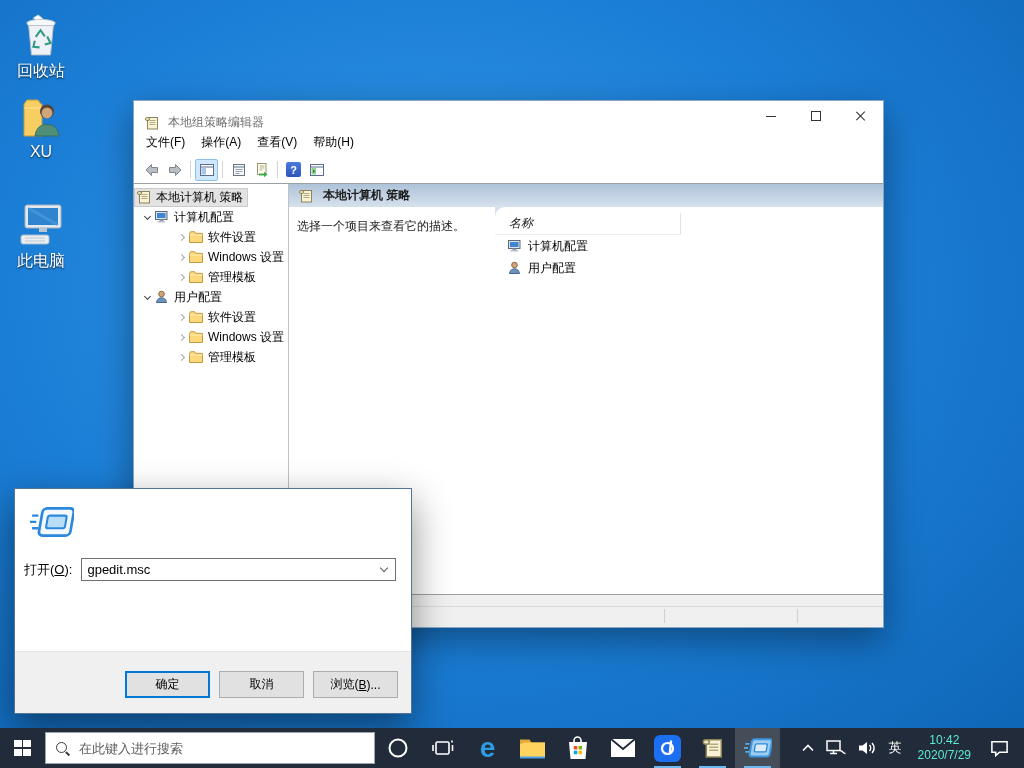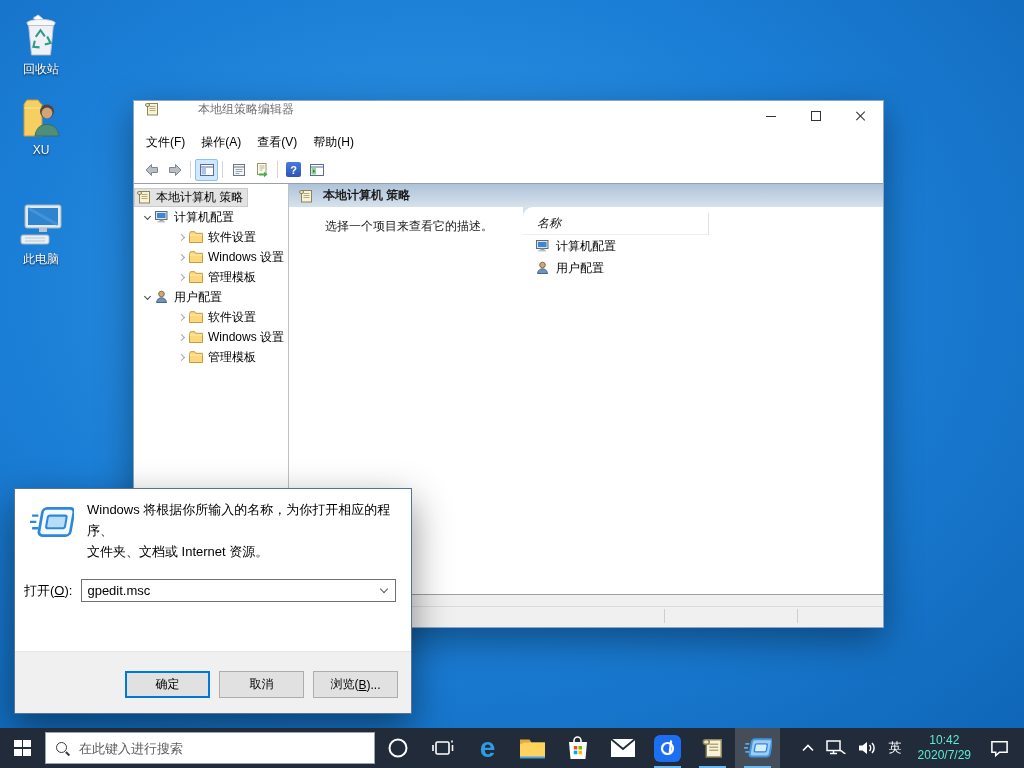--- a/index.html
+++ b/index.html
@@ -5,25 +5,25 @@
   * { box-sizing: border-box; margin: 0; padding: 0; }
   html,body { width:1024px; height:768px; }
   .desktop {
     position: relative; width: 1024px; height: 768px; overflow: hidden;
     font-family: "Liberation Sans", sans-serif;
     background: radial-gradient(ellipse 950px 720px at 42% 38%, #3399e8 0%, #1b7ed6 45%, #0c5fae 100%);
   }
   
   .dicon { position:absolute; width:78px; text-align:center; color:#fff; cursor:default; }
   .dicon .art { height:48px; display:flex; align-items:flex-end; justify-content:center; }
-  .dicon .lbl { font-size:12px; margin-top:3px; text-shadow:0 1px 2px rgba(0,0,0,.8); }
+  .dicon .lbl { font-size:16px; margin-top:3px; text-shadow:0 1px 2px rgba(0,0,0,.8); }
   
   .win { position:absolute; left:133px; top:100px; width:751px; height:528px; background:#fff;
          border:1px solid #89a7c2; box-shadow:0 12px 34px rgba(0,0,0,.38); display:flex; flex-direction:column; }
-  .tbar { height:30px; display:flex; align-items:flex-start; padding-left:10px; flex:0 0 auto;gap:30px; }
+  .tbar { height:30px; display:flex; align-items:flex-end; padding-left:10px; flex:0 0 auto; }
   .tbar .ttl { font-size:12px; color:#6f6f6f; margin-left:8px; flex:1; }
   .capbtns { display:flex; height:100%; }
   .wc { width:45px; height:100%; display:flex; align-items:center; justify-content:center; }
   .ic-min { width:10px; height:1px; background:#333; }
   .ic-max { width:10px; height:10px; border:1px solid #333; }
   .ic-x { position:relative; width:12px; height:12px; }
   .ic-x::before,.ic-x::after { content:''; position:absolute; left:5px; top:0; width:1.4px; height:12px; background:#333; }
   .ic-x::before { transform:rotate(45deg); } .ic-x::after { transform:rotate(-45deg); }
   .menubar { height:25px; display:flex; align-items:flex-start; padding-left:4px; font-size:12px; flex:0 0 auto; }
   .menubar span { padding:3px 8px; }
@@ -37,21 +37,21 @@
   .trow .selwrap { display:flex; align-items:center; background:#e3e3e3; border:1px solid #cbcbcb; padding:0 4px 0 1px; height:19px; }
   .trow .glyph { margin-right:4px; display:flex; }
   .chev { width:14px; flex:0 0 auto; display:flex; justify-content:center; }
   .chev i { width:5px; height:5px; border-right:1.4px solid #444; border-bottom:1.4px solid #444; display:block; }
   .chev.exp i { transform:rotate(45deg); margin-top:-2px; }
   .chev.col i { transform:rotate(-45deg); border-color:#a6a6a6; }
   .ind1 { padding-left:6px; } .ind2 { padding-left:40px; }
   .rightpane { flex:1; display:flex; flex-direction:column; min-width:0; }
   .phead { height:23px; flex:0 0 auto; background:linear-gradient(#aec3d9,#d6e1ec); display:flex; align-items:center;
            padding-left:9px; gap:9px; font-size:12px; font-weight:bold; color:#1a1a1a; }
-  .pbody { flex:1; position:relative; background:#7f1d1d;margin-left:28px; }
+  .pbody { flex:1; position:relative; background:#7f1d1d; }
   .pstrip { position:absolute; left:206px; right:0; top:0; height:13px; background:#d6e1ec; }
   .pdesc { position:absolute; left:0; top:0; width:206px; bottom:0; background:#fff; padding:11px 8px; font-size:12px; color:#1a1a1a; }
   .plist { position:absolute; left:206px; top:0; right:0; bottom:0; background:#fff; border-radius:10px 0 0 0; padding-top:6px; }
   .colhead { height:22px; display:flex; align-items:center;font-style:italic; }
   .colcell { width:186px; height:100%; display:flex; align-items:center; padding-left:14px; font-size:12px; color:#1a1a1a;
              border-bottom:1px solid #ededed; border-right:1px solid #e2e2e2; }
   .litem { height:22px; display:flex; align-items:center; gap:5px; padding-left:12px; font-size:12px; }
   .statusbar { height:32px; flex:0 0 auto; background:#f0f0f0; position:relative; }
   .statusbar .hline { position:absolute; left:0; right:0; top:11px; height:1px; background:#dadada; }
   .sdiv { position:absolute; top:14px; bottom:4px; width:1px; background:#cfcfcf; }
@@ -389,24 +389,20 @@
     <div class="rbody">
       <span style="display:flex;margin-top:5px">
         <svg width="44" height="36" viewBox="0 0 42 34">
             <g transform="skewX(-10) translate(9,0)">
               <rect x="4" y="3" width="30" height="26" rx="4" fill="#f3f9fe" stroke="#2c88dd" stroke-width="2.6"></rect>
               <rect x="10" y="10" width="18" height="12" rx="2" fill="#b9ddf6" stroke="#2c88dd" stroke-width="2"></rect>
             </g>
             <path d="M2 10h6M0 16h6M2 22h6" stroke="#2c88dd" stroke-width="2.2"></path>
           </svg>
       </span>
-      <div class="rtext">
-        <div>Windows 将根据你所输入的名称，为你打开相应的程序、</div>
-        <div>文件夹、文档或 Internet 资源。</div>
-      </div>
     </div>
     <div class="openrow">
       <label><span>打开(</span><span class="u">O</span><span>):</span></label>
       <span class="combo">
         <input value="gpedit.msc" style="">
         <span class="cchev">
             <i></i>
           </span>
       </span>
     </div>

